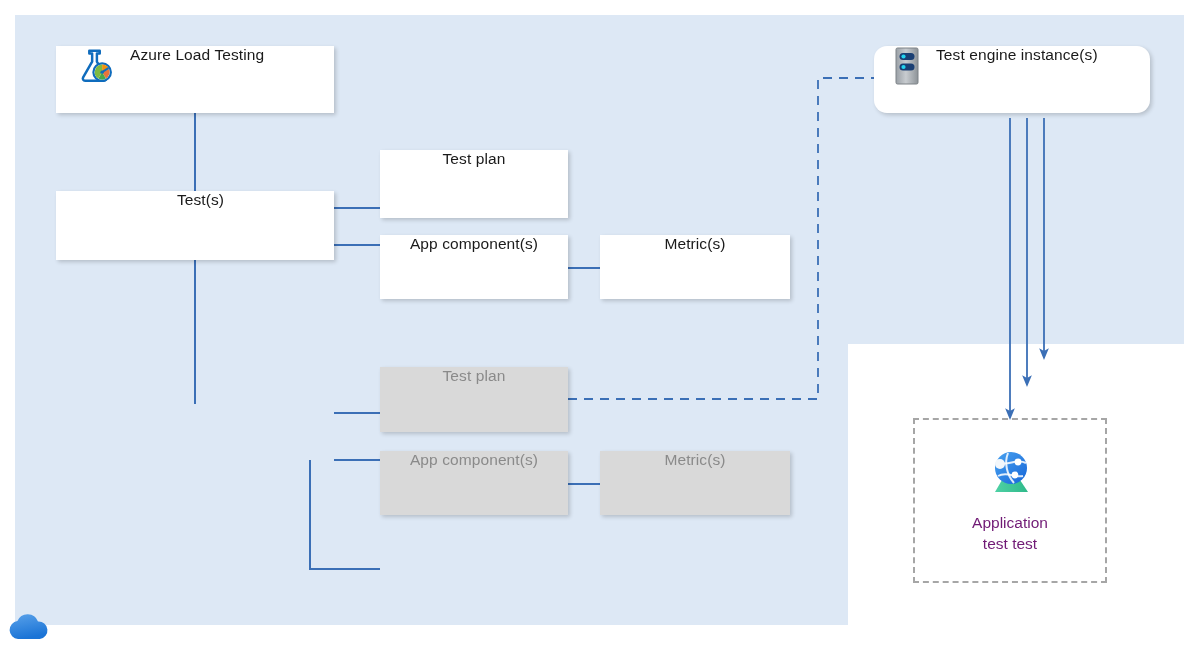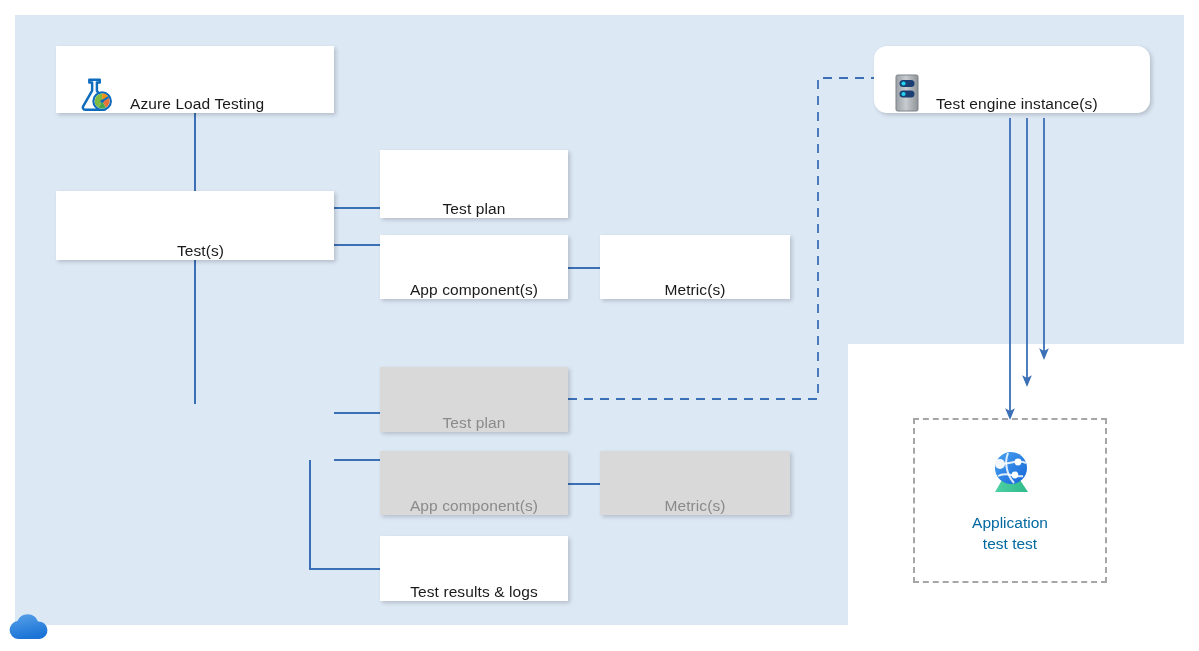--- a/index.html
+++ b/index.html
@@ -32,21 +32,21 @@
     left: 848px;
     top: 15px;
     width: 336px;
     height: 329px;
   }
   
   .node-box {
     position: absolute;
     box-sizing: border-box;
     display: flex;
-    align-items: flex-end;
+    align-items: flex-start;
     justify-content: center;
     background: #ffffff;
     box-shadow: 2px 2px 4px rgba(0,0,0,0.18);
     font-size: 15.5px;
     color: #1a1a1a;
     letter-spacing: 0.1px;
   }
   .node-box.disabled {
     background: #d9d9d9;
     color: #8a8a8a;
@@ -91,21 +91,21 @@
     border: 2px dashed #a6a6a6;
     display: flex;
     flex-direction: column;
     align-items: center;
     justify-content: center;
   }
   #aut-container .aut-label {
     margin-top: 16px;
     text-align: center;
     font-size: 15.5px;
-    color: #0369a1;
+    color: #701a75;
     line-height: 1.3;
   }
   
   #cloud-icon {
     position: absolute;
     left: 7px;
     top: 610px;
     width: 44px;
     height: 32px;
   }
@@ -190,23 +190,20 @@
   </div>
 
   <div class="node-box disabled" style="left:380px; top:451px; width:188px; height:64px;">
     <span class="node-label">App component(s)</span>
   </div>
 
   <div class="node-box disabled" style="left:600px; top:451px; width:190px; height:64px;">
     <span class="node-label">Metric(s)</span>
   </div>
 
-  <div class="node-box" style="left:380px; top:536px; width:188px; height:65px;">
-    <span class="node-label">Test results &amp; logs</span>
-  </div>
 
   <div class="node-box with-icon" style="left:874px; top:46px; width:276px; height:67px;border-radius:13px;">
     <span class="icon-slot" style="margin-left:18px; margin-right:14px;">
       <svg width="30" height="40" viewBox="0 0 30 40">
         <defs>
           <linearGradient id="srvgrad" x1="0" y1="0" x2="1" y2="0">
             <stop offset="0%" stop-color="#9aa0a6"></stop>
             <stop offset="45%" stop-color="#c8ccd0"></stop>
             <stop offset="100%" stop-color="#8d9398"></stop>
           </linearGradient>

